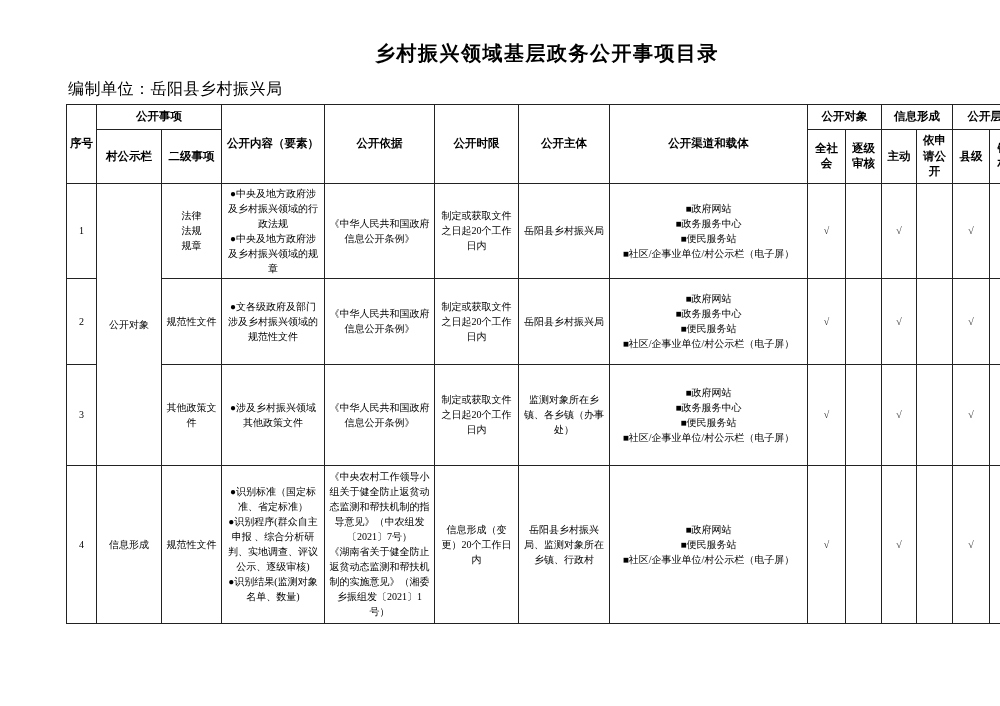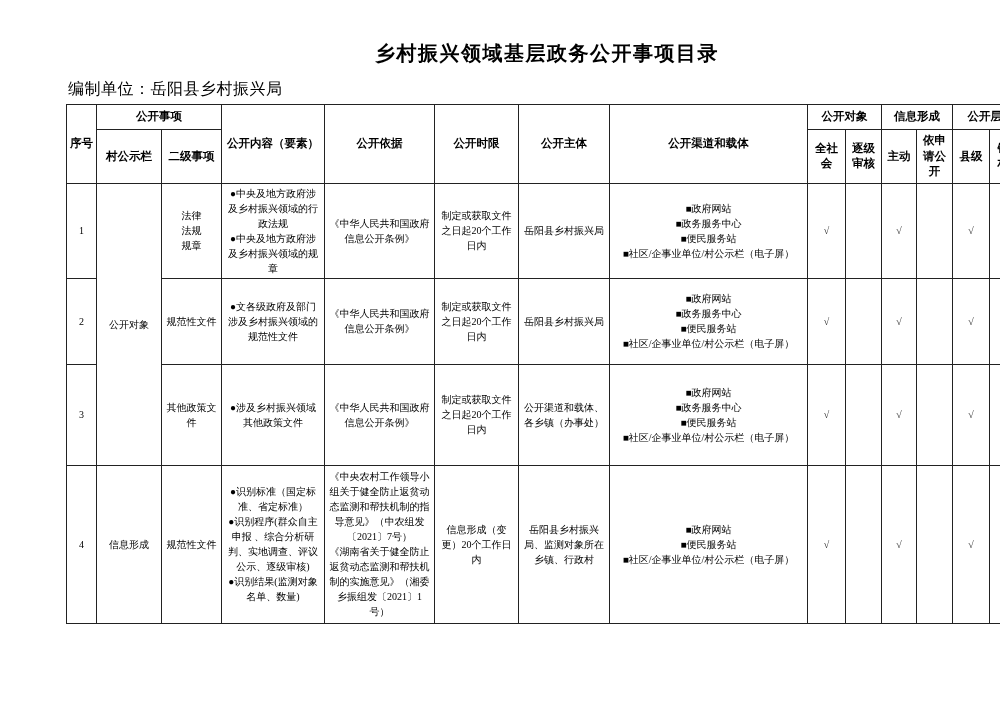--- a/index.html
+++ b/index.html
@@ -130,21 +130,21 @@
         <td class="check">√</td>
         <td class="check">√</td>
       </tr>
 
       <tr style="height:101px">
         <td class="serial">3</td>
         <td>其他政策文件</td>
         <td>●涉及乡村振兴领域其他政策文件</td>
         <td>《中华人民共和国政府信息公开条例》</td>
         <td class="left">制定或获取文件之日起20个工作日内</td>
-        <td>公开渠道和载体、各乡镇（办事处）</td>
+        <td>监测对象所在乡镇、各乡镇（办事处）</td>
         <td class="left">■政府网站
 ■政务服务中心
 ■便民服务站
 ■社区/企事业单位/村公示栏（电子屏）</td>
         <td class="check">√</td>
         <td class="check"></td>
         <td class="check">√</td>
         <td class="check"></td>
         <td class="check">√</td>
         <td class="check">√</td>

